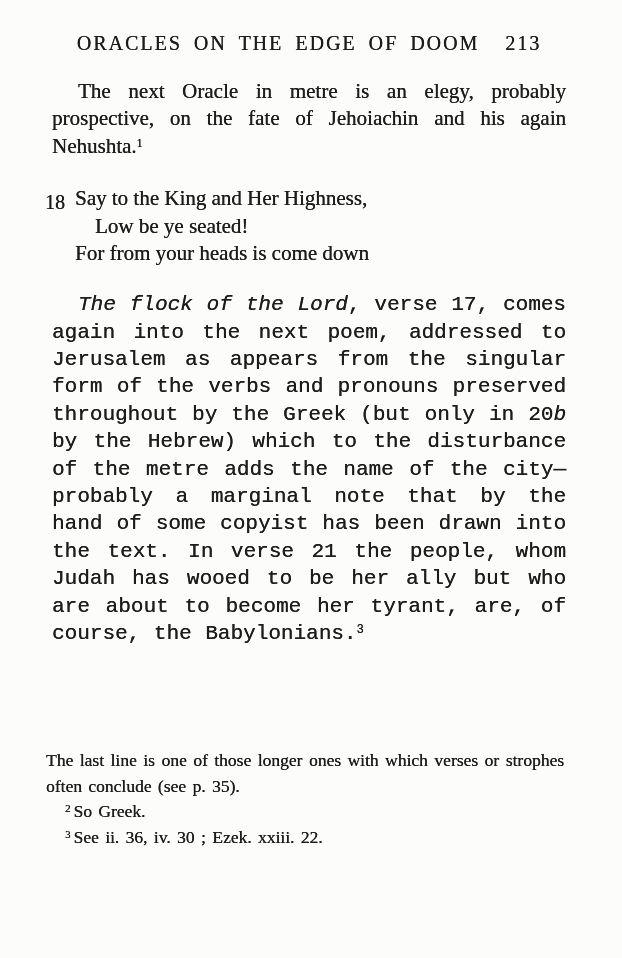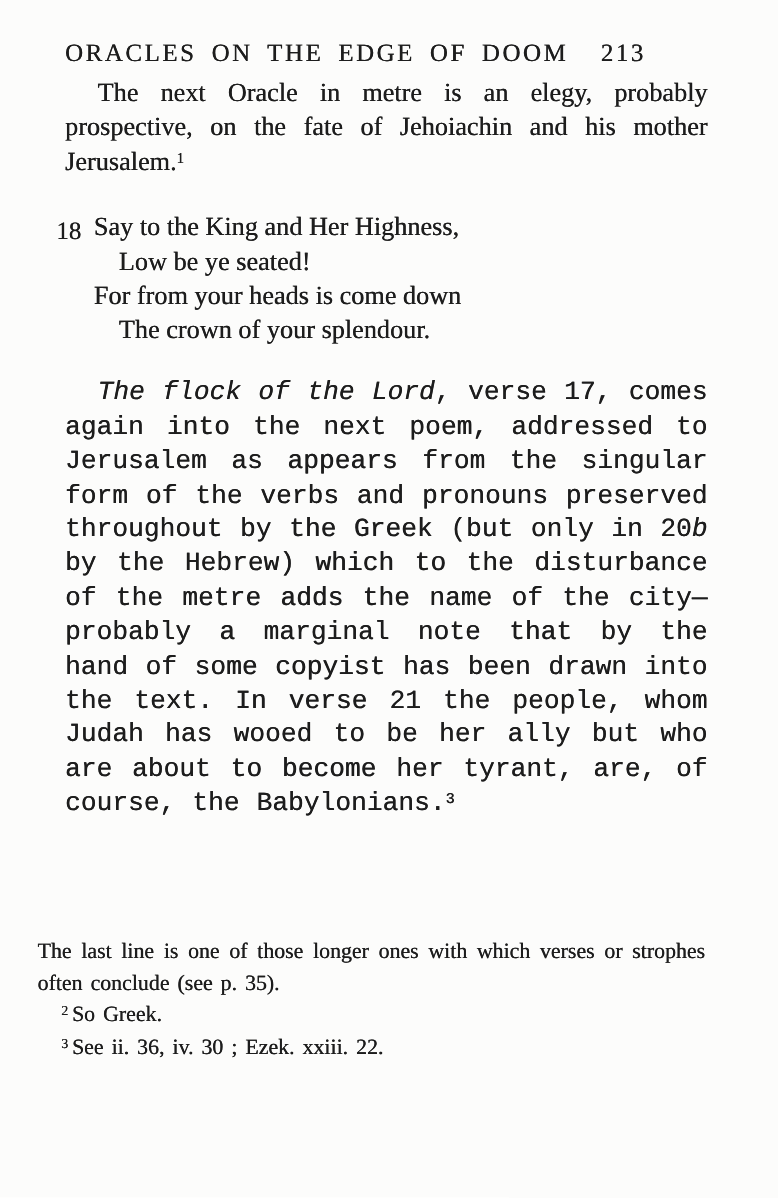--- a/index.html
+++ b/index.html
@@ -12,28 +12,28 @@
     background: #fcfcfb;
     color: #1d1d1d;
     font-family: "Liberation Serif", "DejaVu Serif", serif;
     padding: 31px 56px 0 52px;
     overflow: hidden;
     text-shadow: 0.25px 0 0 currentColor;
   }
 
   .running-head {
     display: flex;
-    justify-content: flex-start;
+    justify-content: center;
     align-items: baseline;
     gap: 26px;
     font-size: 20px;
     letter-spacing: 2px;
     word-spacing: 5px;
     line-height: 24px;
-    margin-bottom: 6px;
+    margin-bottom: 23px;
     white-space: nowrap;
   }
 
   .body-text {
     font-size: 21px;
     line-height: 27.4px;
   }
 
   .para {
     text-align: justify;
@@ -62,21 +62,21 @@
     position: absolute;
     left: -7px;
     top: 4px;
     font-size: 20px;
   }
   .vline { white-space: nowrap; }
   .vline.indent { padding-left: 20px; }
 
   .footnotes {
     position: absolute;
-    left: 30px;
+    left: 46px;
     right: 58px;
     top: 748px;
     font-size: 17.5px;
     line-height: 25.7px;
     word-spacing: 2px;
   }
   .fn-cont { text-align: justify; margin: 0; }
   .fn-item { padding-left: 19px; }
   .fn-item sup.fnref { margin-right: 3px; vertical-align: 5px; font-size: 11px; }
 </style>
@@ -85,29 +85,28 @@
 
 <div class="page">
 
   <div class="running-head">
     <span>ORACLES ON THE EDGE OF DOOM</span>
     <span>213</span>
   </div>
 
   <div class="body-text">
 
-    <p class="para"><span>The next Oracle in metre is an elegy, probably prospective, on the fate of Jehoiachin and his mother Jerusalem.</span><sup class="fnref">1</sup></p>
+    <p class="para"><span>The next Oracle in metre is an elegy, probably prospective, on the fate of Jehoiachin and his again Nehushta.</span><sup class="fnref">1</sup></p>
 
     <div class="poem">
       <div class="stanza">
         <span class="verse-num">18</span>
         <div class="vline">Say to the King and Her Highness,</div>
         <div class="vline indent">Low be ye seated!</div>
         <div class="vline">For from your heads is come down</div>
-        <div class="vline indent">The crown of your splendour.</div>
       </div>
     </div>
 
     <p class="para commentary"><span class="it">The flock of the Lord</span><span>, verse 17, comes again into the next poem, addressed to Jerusalem as appears from the singular form of the verbs and pronouns preserved throughout by the Greek (but only in 20</span><span class="it">b</span><span> by the Hebrew) which to the disturbance of the metre adds the name of the city—probably a marginal note that by the hand of some copyist has been drawn into the text.  In verse 21 the people, whom Judah has wooed to be her ally but who are about to become her tyrant, are, of course, the Babylonians.</span><sup class="fnref">3</sup></p>
 
   </div>
 
   <div class="footnotes">
     <p class="fn-cont">The last line is one of those longer ones with which verses or strophes often conclude (see p. 35).</p>
     <div class="fn-item"><sup class="fnref">2</sup><span>So Greek.</span></div>

